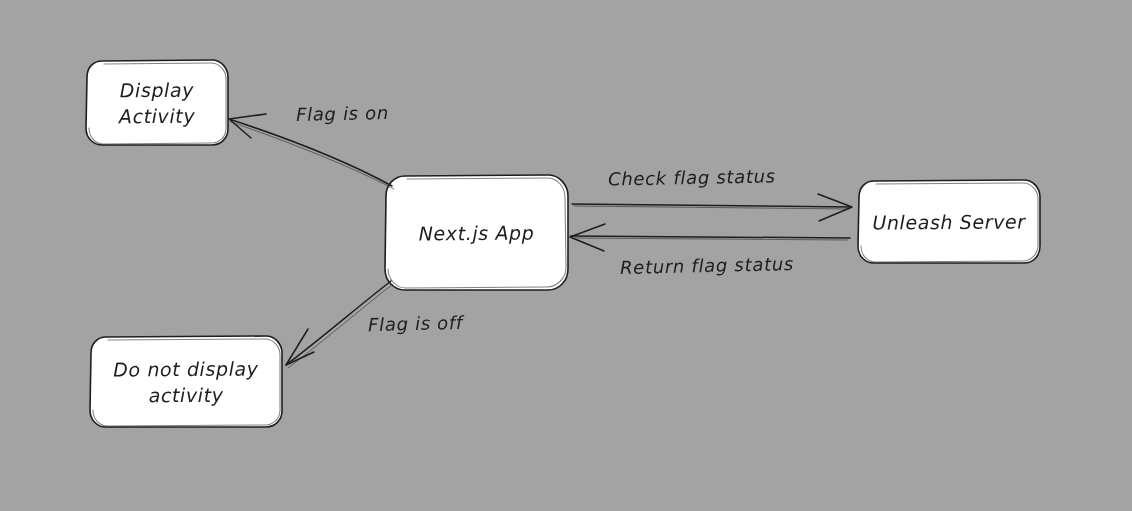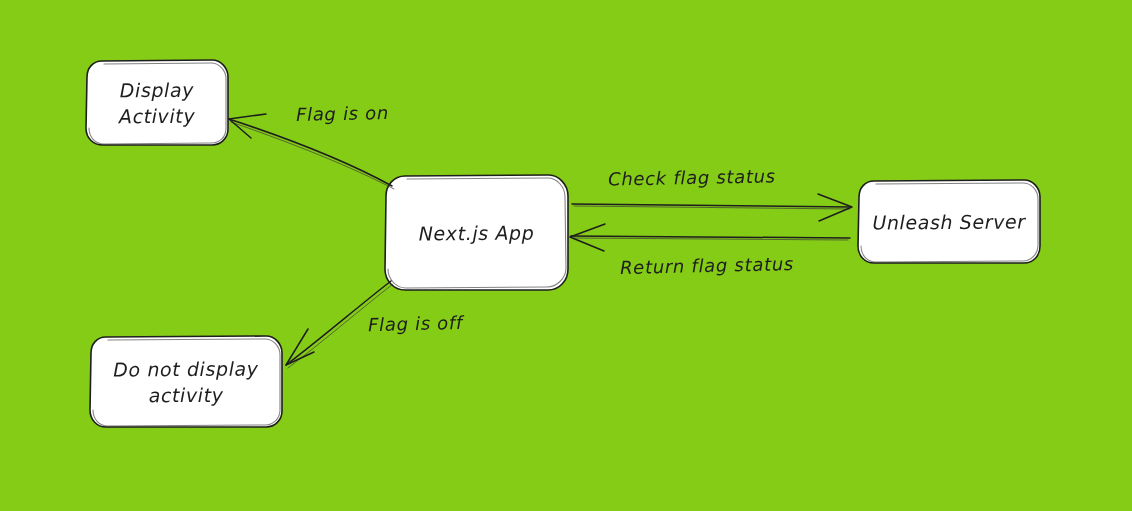--- a/index.html
+++ b/index.html
@@ -11,21 +11,21 @@
   body {
     width: 1132px;
     height: 511px;
     overflow: hidden;
     font-family: "DejaVu Sans", sans-serif;
   }
   #canvas-wrap {
     position: relative;
     width: 1132px;
     height: 511px;
-    background: #84cc16;
+    background: #a3a3a3;
   }
   svg#diagram {
     position: absolute;
     top: 0;
     left: 0;
     width: 1132px;
     height: 511px;
     display: block;
   }
   .node-shape {

